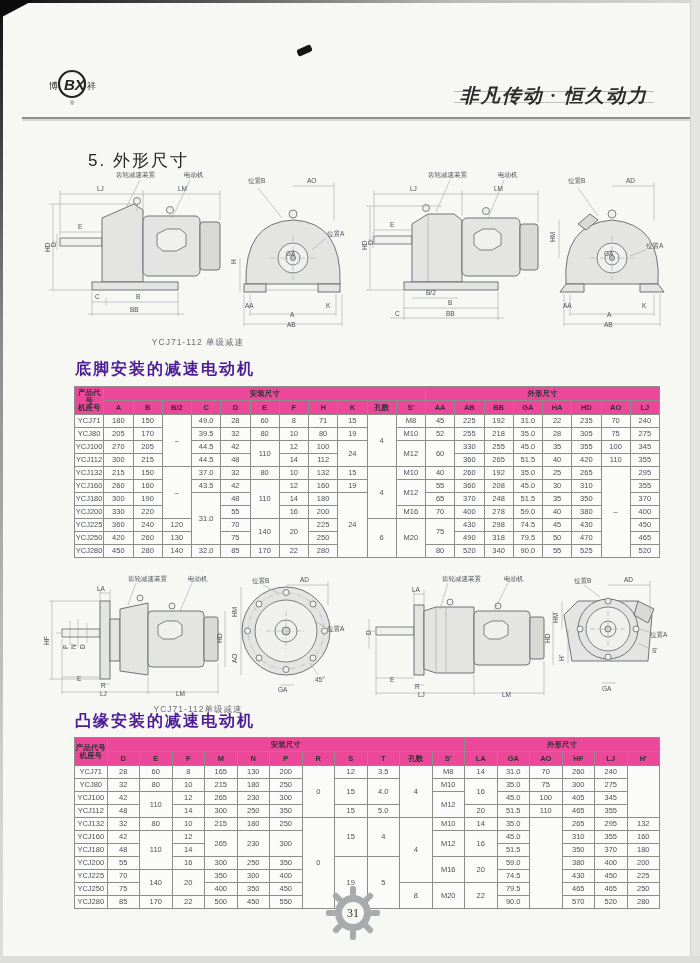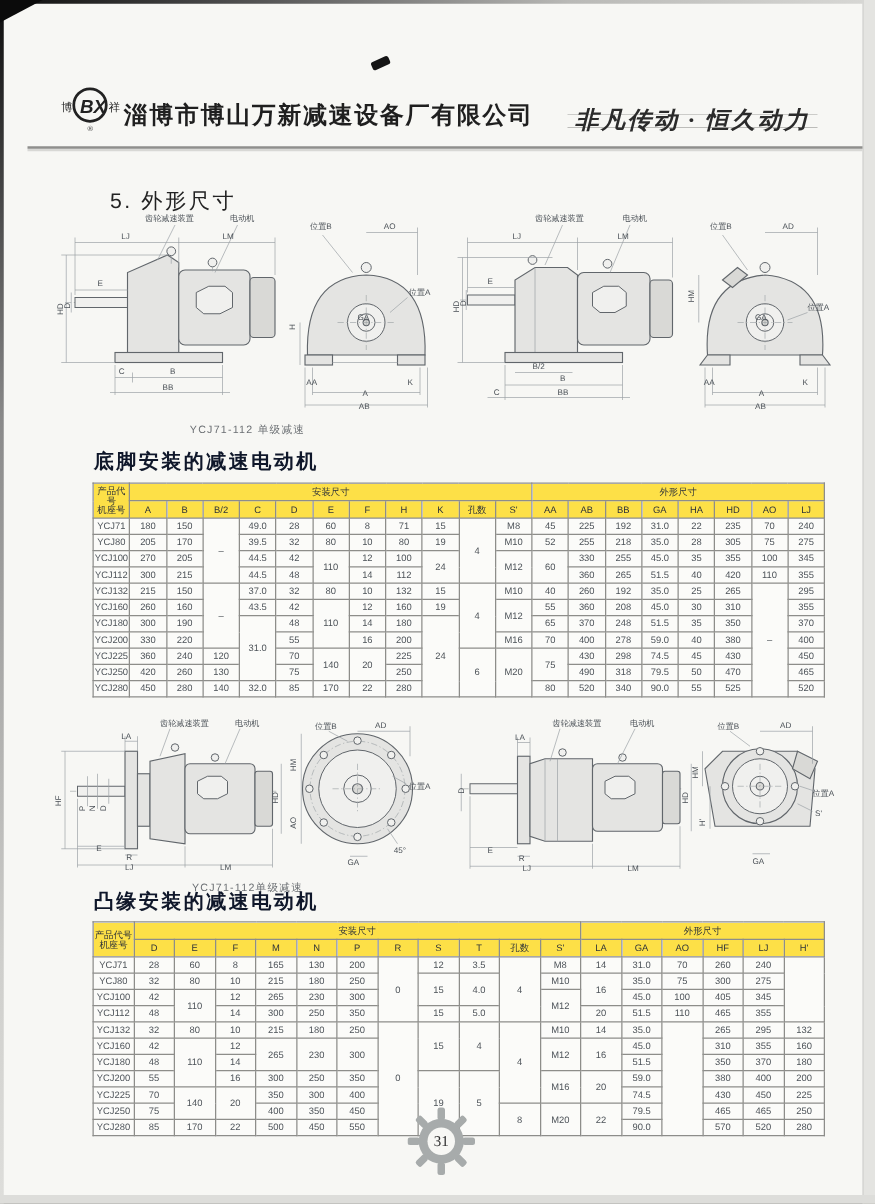--- a/index.html
+++ b/index.html
@@ -10,40 +10,40 @@
   .edge-right{position:absolute;top:0;right:0;bottom:0;width:9px;background:#e4e4e1;border-left:1px solid #d2d2cf;}
   .edge-bottom{position:absolute;left:0;right:0;bottom:0;height:7px;background:#dddDDA;}
   .corner-tl{position:absolute;top:0;left:0;width:0;height:0;border-top:18px solid #0b0b0b;border-right:34px solid transparent;}
   .blob{position:absolute;top:47px;left:297px;width:15px;height:7px;background:#151515;transform:rotate(-24deg);border-radius:2px;}
   
   .company{position:absolute;left:99px;top:79px;font-size:19px;font-weight:bold;color:#1f1f1f;letter-spacing:1.5px;}
   .slogan{position:absolute;right:46px;top:83px;font-family:"Liberation Serif",serif;font-style:italic;font-weight:bold;font-size:19px;color:#2b2b2b;letter-spacing:2px;padding:0 6px;background:linear-gradient(to bottom,transparent 30%,#9a9a97 32%,transparent 34%,transparent 72%,#8a8a87 74%,transparent 76%);}
   .hdr-rule{position:absolute;top:117px;left:22px;right:10px;height:2px;background:#8f8f8c;box-shadow:0 2px 0 #d8d8d5;}
   .logo{position:absolute;left:48px;top:64px;}
   .sec-title{position:absolute;left:88px;top:139px;font-size:17px;color:#222;letter-spacing:2px;margin-top:10px;}
-  .h2{position:absolute;font-size:16px;font-weight:bold;color:#0f172a;letter-spacing:2px;}
+  .h2{position:absolute;font-size:16px;font-weight:bold;color:#4c1d95;letter-spacing:2px;}
   .h2.foot{left:75px;top:359px;}
   .h2.flange{left:75px;top:711px;}
   
   .row1{position:absolute;top:164px;left:44px;display:flex;gap:10px;justify-content:center;}
   .row2{position:absolute;top:571px;left:44px;display:flex;gap:10px;}
   .panel{width:308px;}
   .cap{text-align:center;font-size:8.5px;color:#6b6f73;margin-top:1px;letter-spacing:1px;}
   svg .art{stroke:#61666b;stroke-width:0.9;fill:#e4e4e2;}
   svg .art2{stroke:#61666b;stroke-width:0.9;fill:#d9d9d6;}
   svg .lite{stroke:#61666b;stroke-width:0.8;fill:#f0f0ee;}
   svg .dim{stroke:#9aa0a4;stroke-width:0.55;fill:none;}
   svg .cl{stroke:#9aa0a4;stroke-width:0.5;stroke-dasharray:5 2 1 2;fill:none;}
   svg .dlbl{font-size:6.5px;fill:#4a5056;font-family:"Liberation Sans",sans-serif;}
   
   .dims{position:absolute;left:74px;border-collapse:collapse;table-layout:fixed;width:586px;font-size:7.5px;color:#4c5258;background:#fbfbf9;border:1.4px solid #4e4e4e;}
   .dims.t1{top:386px;}
   .dims.t2{top:737px;}
   .dims th,.dims td{border:0.5px solid #8d8d8a;text-align:center;vertical-align:middle;padding:0;height:12px;line-height:1.05;overflow:hidden;white-space:pre-line;}
-  .dims thead th{font-weight:normal;color:#2f3338;background:#fde047;height:13px;}
+  .dims thead th{font-weight:bold;color:#2f3338;background:#ec4899;height:13px;}
   .dims thead{border-bottom:1px solid #4e4e4e;}
   .dims tbody tr.grp td{border-top:1.3px solid #4e4e4e;}
   
   .pageno{position:absolute;left:326px;top:884px;}
   .pageno text{font-family:"Liberation Serif",serif;font-size:12px;fill:#2e2e2e;}
 </style>
 </head>
 <body>
 
 <div class="page">
@@ -54,21 +54,20 @@
   <div class="corner-tl"></div>
   <div class="blob"></div>
 
   <svg class="logo" width="50" height="42" viewBox="0 0 50 42">
     <text x="1" y="25" font-size="9" fill="#222">博</text>
     <circle cx="24" cy="20" r="13" fill="none" stroke="#222" stroke-width="2.2"></circle>
     <text x="16" y="26" font-size="15" font-weight="bold" font-style="italic" fill="#222">BX</text>
     <text x="39" y="25" font-size="9" fill="#222">祥</text>
     <text x="22" y="41" font-size="6" fill="#444">®</text>
   </svg>
-  <div class="company">淄博市博山万新减速设备厂有限公司</div>
   <div class="slogan">非凡传动 · 恒久动力</div>
   <div class="hdr-rule"></div>
 
   <div class="sec-title">5. 外形尺寸</div>
 
   <div class="row1">
     <div class="panel">
       <svg width="308" height="168" viewBox="0 0 308 168">
         <line class="cl" x1="8" y1="78" x2="110" y2="78"></line>
         <rect class="lite" x="16" y="74" width="42" height="8"></rect>

